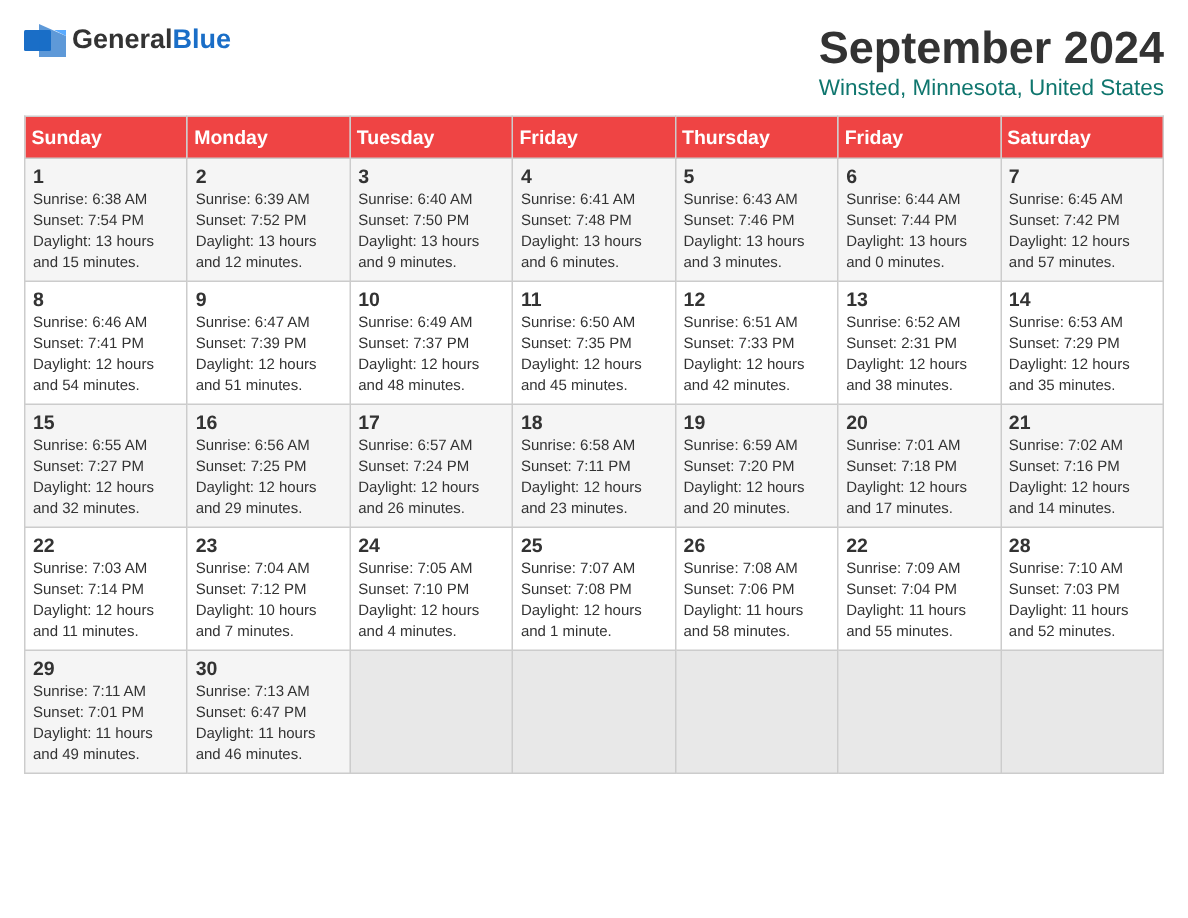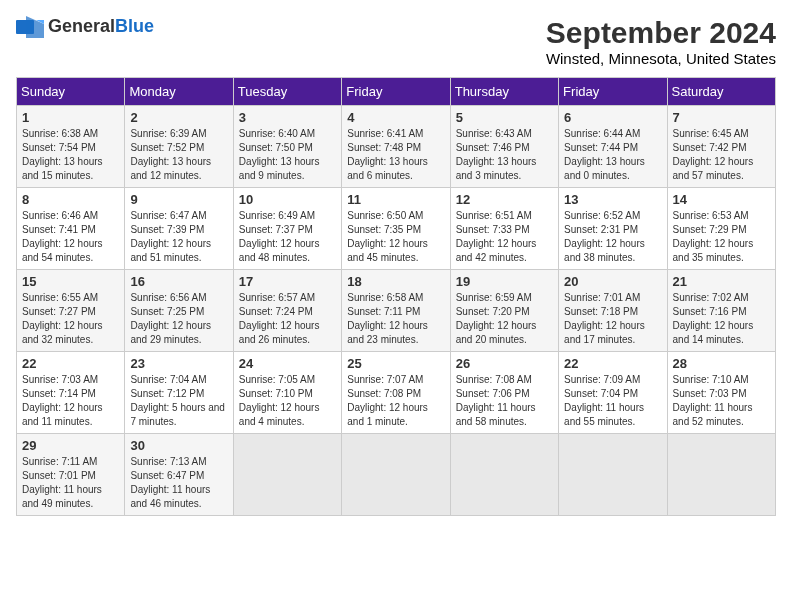--- a/index.html
+++ b/index.html
@@ -27,32 +27,32 @@
     .title-block {
       text-align: right;
     }
     .month-title {
       font-size: 30px;
       font-weight: bold;
       color: #333;
     }
     .location-title {
       font-size: 15px;
-      color: #000000;
+      color: #0f766e;
     }
     table {
       width: 100%;
       border-collapse: collapse;
       table-layout: fixed;
     }
     thead th {
-      background-color: #4c1d95;
+      background-color: #ef4444;
       color: #fff;
       font-size: 13px;
-      font-weight: normal;
+      font-weight: bold;
       padding: 6px 4px;
       text-align: left;
       border: 1px solid #ccc;
     }
     tbody td {
       border: 1px solid #ccc;
       vertical-align: top;
       padding: 4px 5px;
       font-size: 10.5px;
       color: #333;
@@ -293,21 +293,21 @@
           <span>Sunrise: 7:03 AM</span><br>
           <span>Sunset: 7:14 PM</span><br>
           <span>Daylight: 12 hours and 11 minutes.</span>
         </div>
       </td>
         <td>
         <span class="day-number">23</span>
         <div class="day-info">
           <span>Sunrise: 7:04 AM</span><br>
           <span>Sunset: 7:12 PM</span><br>
-          <span>Daylight: 5 hours and 7 minutes.</span>
+          <span>Daylight: 10 hours and 7 minutes.</span>
         </div>
       </td>
         <td>
         <span class="day-number">24</span>
         <div class="day-info">
           <span>Sunrise: 7:05 AM</span><br>
           <span>Sunset: 7:10 PM</span><br>
           <span>Daylight: 12 hours and 4 minutes.</span>
         </div>
       </td>

